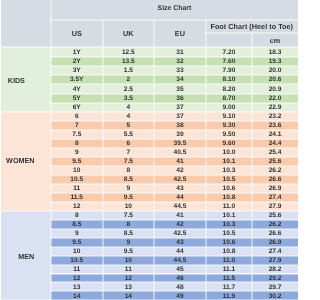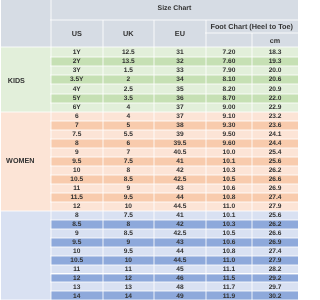--- a/index.html
+++ b/index.html
@@ -455,20 +455,23 @@
     </div>
     <div class="cell bodytxt" style="left: 154.2px; top: 201.75px; width: 51.5px; height: 8.96px; font-size: 6.6px;">
       <span>44.5</span>
     </div>
     <div class="cell bodytxt" style="left: 205.7px; top: 201.75px; width: 46.6px; height: 8.96px; font-size: 6.6px;">
       <span>11.0</span>
     </div>
     <div class="cell bodytxt" style="left: 252.3px; top: 201.75px; width: 45.5px; height: 8.96px; font-size: 6.6px;">
       <span>27.9</span>
     </div>
+    <div class="cell bodytxt" style="left: 1.3px; top: 210.71px; width: 49.7px; height: 89.7px; font-size: 7.2px;">
+      <span>MEN</span>
+    </div>
     <div class="cell bodytxt" style="left: 51px; top: 210.71px; width: 51.5px; height: 8.97px; font-size: 6.6px;">
       <span>8</span>
     </div>
     <div class="cell bodytxt" style="left: 102.5px; top: 210.71px; width: 51.7px; height: 8.97px; font-size: 6.6px;">
       <span>7.5</span>
     </div>
     <div class="cell bodytxt" style="left: 154.2px; top: 210.71px; width: 51.5px; height: 8.97px; font-size: 6.6px;">
       <span>41</span>
     </div>
     <div class="cell bodytxt" style="left: 205.7px; top: 210.71px; width: 46.6px; height: 8.97px; font-size: 6.6px;">

